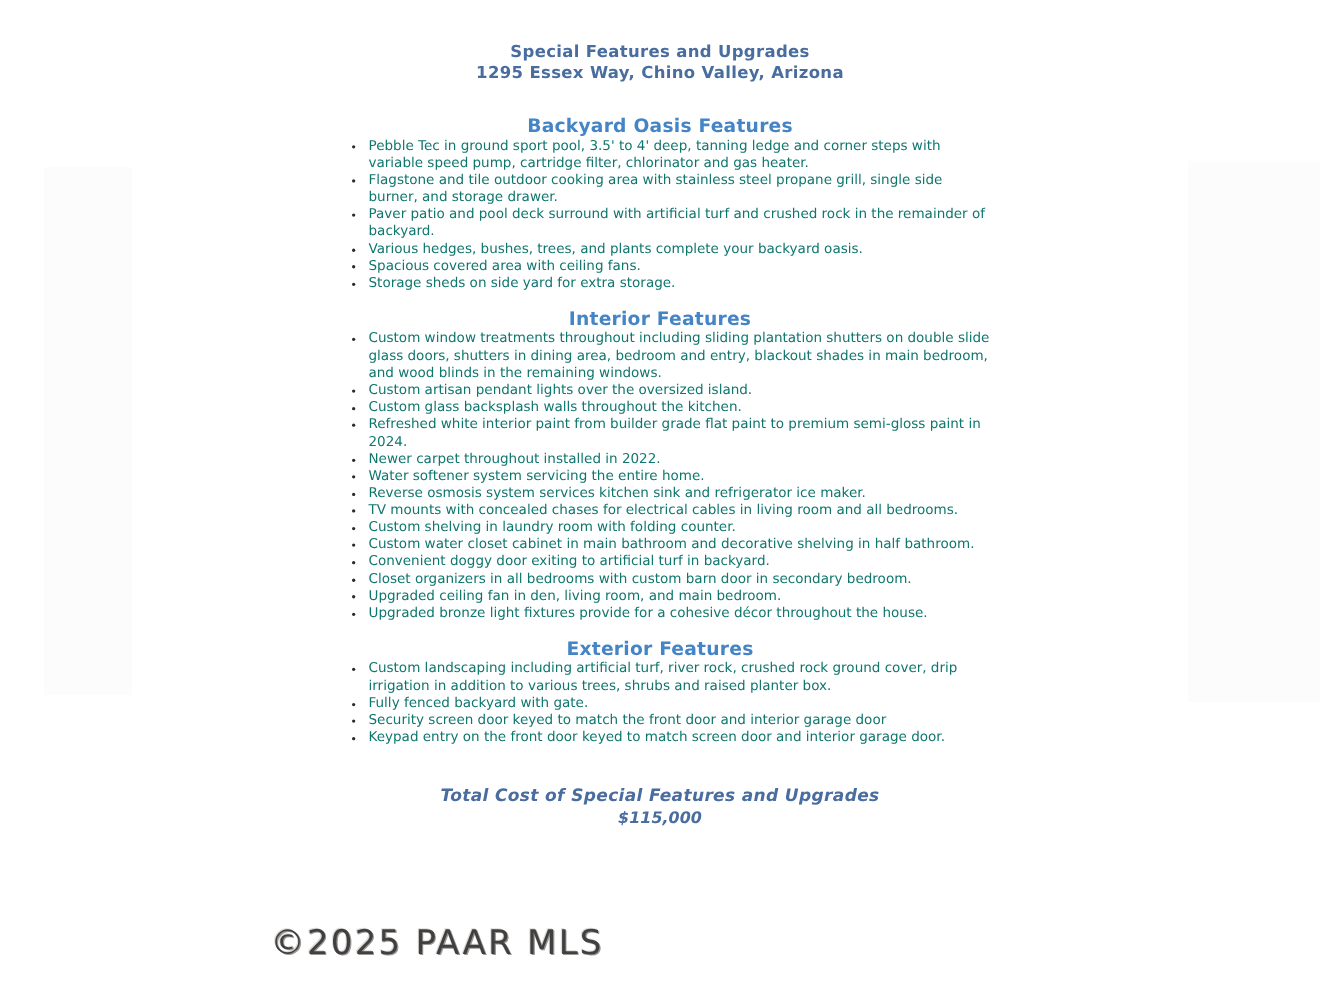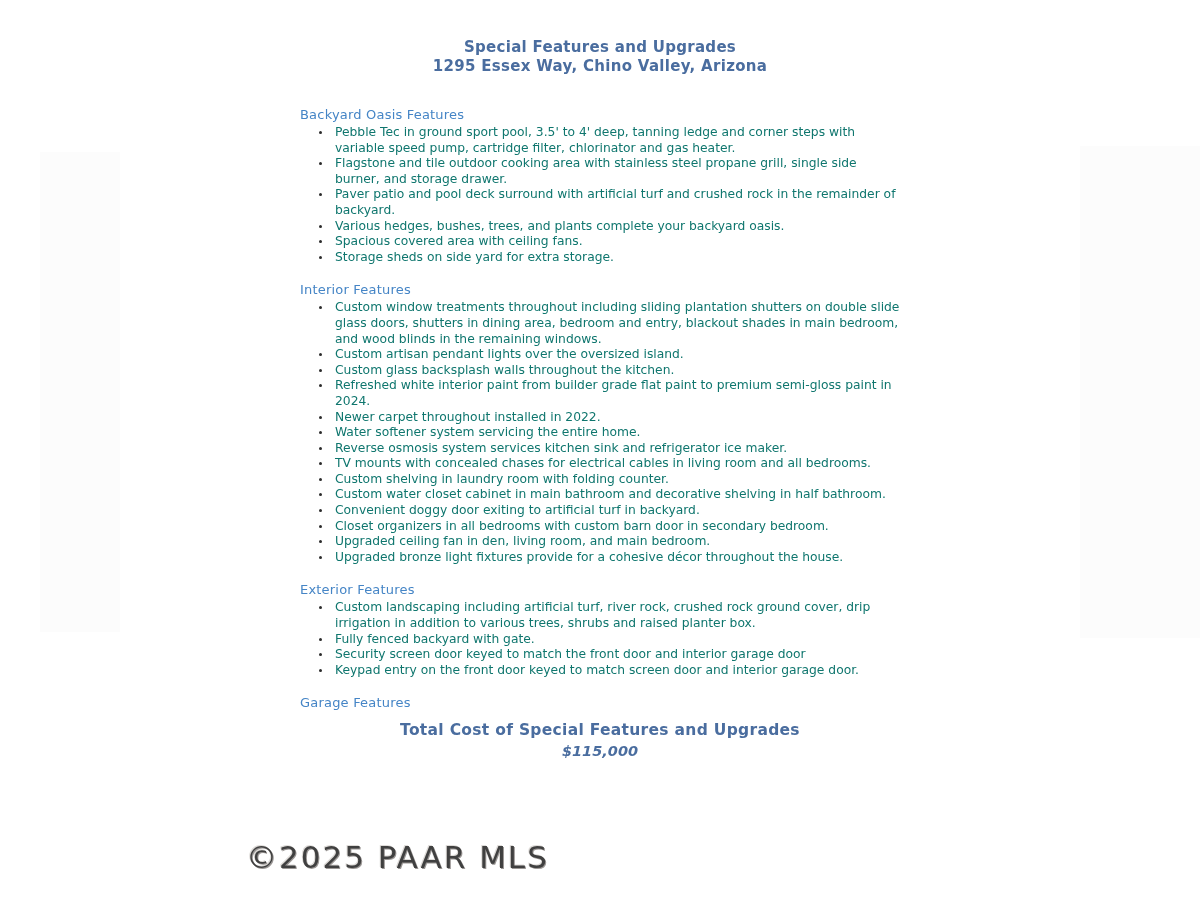--- a/index.html
+++ b/index.html
@@ -31,23 +31,24 @@
   .title-line {
     text-align: center;
     color: #4a6d9f;
     font-weight: bold;
     font-size: 15px;
     line-height: 19px;
     letter-spacing: 0.3px;
   }
   .section { margin: 0; }
   .section-heading {
+    text-align: center;
     color: #4585c6;
-    font-weight: normal;
-    font-size: 13px;
+    font-weight: bold;
+    font-size: 17px;
     line-height: 16px;
     margin-top: 17px;
     margin-bottom: 2px;
     letter-spacing: 0.2px;
   }
   .sections .section:first-child .section-heading { margin-top: 31px; }
   .feature-list {
     margin: 0;
     padding: 0 0 0 32px;
     color: #0f766e;
@@ -58,23 +59,24 @@
   .feature-list li {
     padding-left: 3px;
     margin: 0;
   }
   .feature-list li::marker { font-size: 10px; color: #2b2b2b; }
 
   .total-heading {
     text-align: center;
     color: #4a6d9f;
     font-weight: bold;
+    font-style: italic;
     font-size: 15.5px;
     line-height: 19px;
-    margin-top: 10px;
+    margin-top: 36px;
     letter-spacing: 0.3px;
   }
   .total-amount {
     text-align: center;
     color: #4a6d9f;
     font-weight: bold;
     font-style: italic;
     font-size: 14.5px;
     line-height: 18px;
     margin-top: 2px;
@@ -138,21 +140,20 @@
     <div class="section-heading">Exterior Features</div>
     <ul class="feature-list">
           <li>Custom landscaping including artificial turf, river rock, crushed rock ground cover, drip irrigation in addition to various trees, shrubs and raised planter box.</li>
           <li>Fully fenced backyard with gate.</li>
           <li>Security screen door keyed to match the front door and interior garage door</li>
           <li>Keypad entry on the front door keyed to match screen door and interior garage door.</li>
         </ul>
   </div>
 
   <div class="section">
-    <div class="section-heading">Garage Features</div>
   </div>
 </div>
 
   <div class="total-heading">Total Cost of Special Features and Upgrades</div>
   <div class="total-amount">$115,000</div>
 </div>
 
 <div class="watermark">©2025 PAAR MLS</div>
 
 </body></html>

